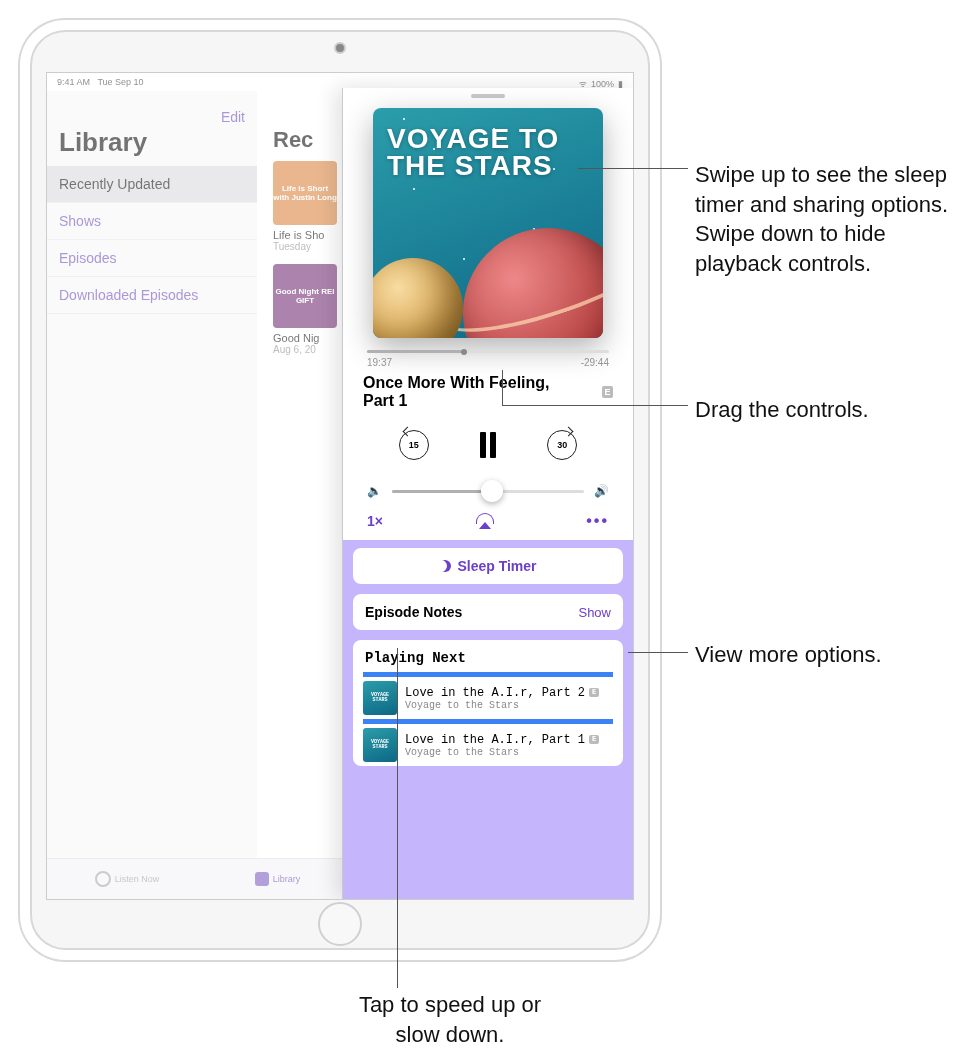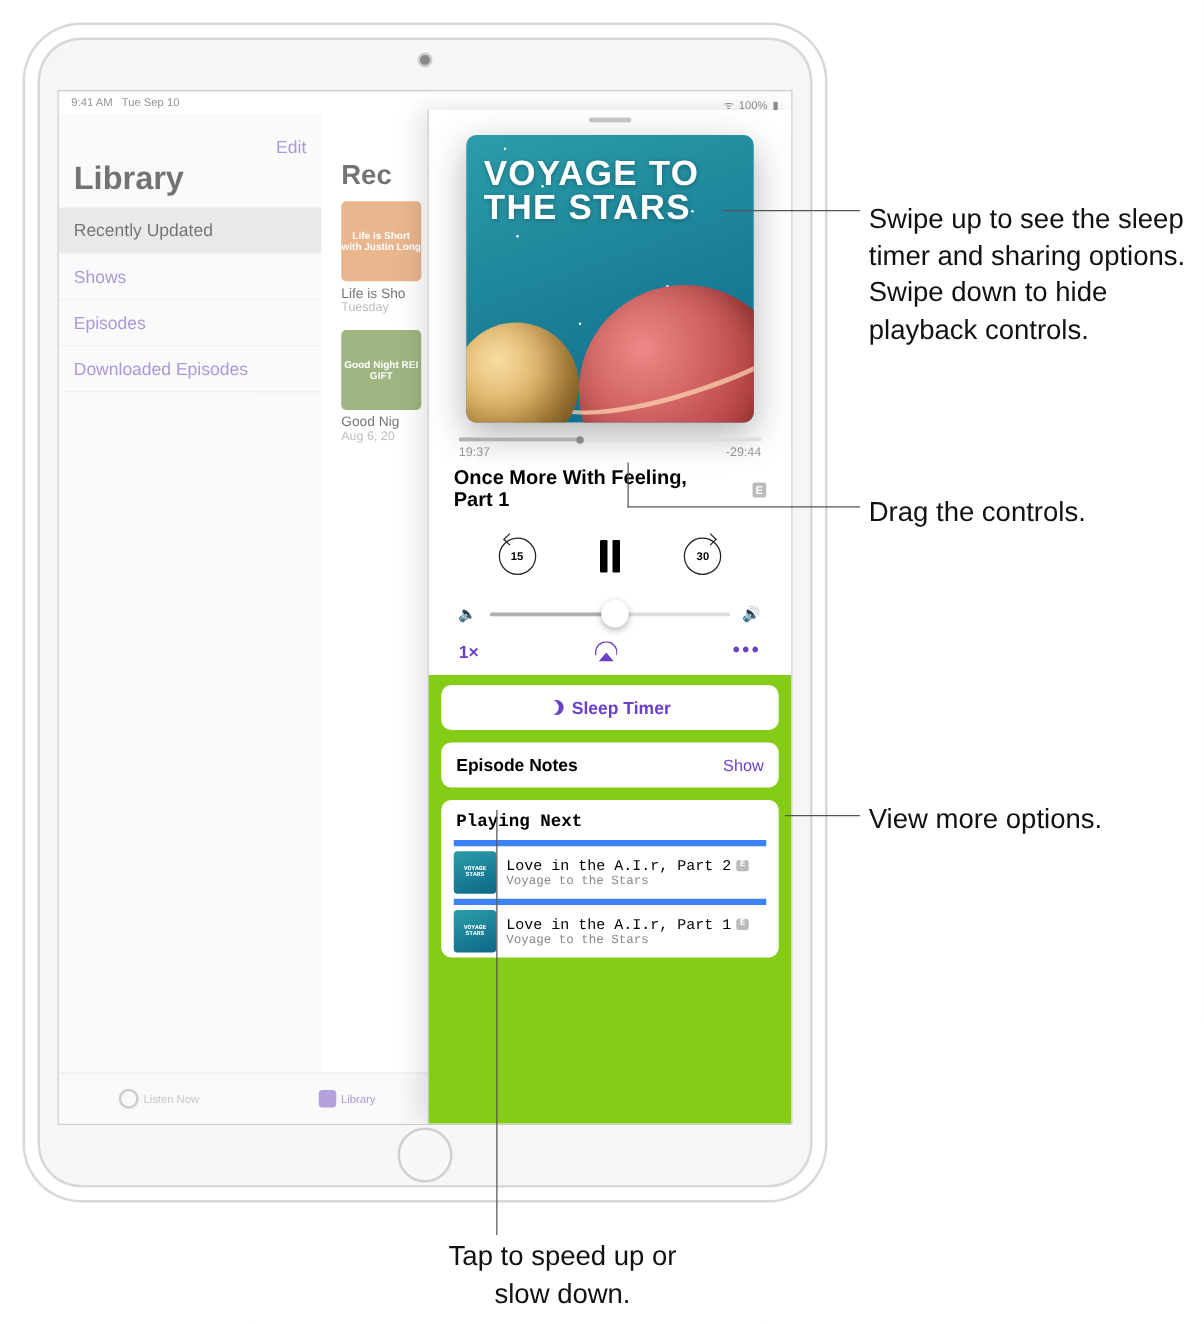--- a/index.html
+++ b/index.html
@@ -109,21 +109,21 @@
   .thumb-col { padding-left: 16px; }
   .thumb {
     width: 64px; height: 64px;
     background: #8aa; border-radius: 4px;
     margin-bottom: 4px;
     display:flex; align-items:center; justify-content:center;
     color:#fff; font-size:8px; text-align:center; font-weight:bold;
     overflow:hidden;
   }
   .thumb.orange { background: #e67722; }
-  .thumb.navy { background: #4d7c0f; }
+  .thumb.navy { background: #701a75; }
   .thumb-title { font-size: 11px; color: #000; }
   .thumb-sub { font-size: 10px; color: #888; margin-bottom: 12px; }
   .tabbar {
     position: absolute;
     left:0; right:0; bottom:0;
     height: 40px;
     background: #f4f4f6;
     border-top: 1px solid #ddd;
     display:flex; align-items:center; justify-content:space-around;
     font-size:9px; color:#999;
@@ -276,21 +276,21 @@
     border-radius: 10px 10px 0 0;
   }
   .airplay-ico::after{
     content:''; position:absolute; bottom:0; left:50%;
     transform: translateX(-50%);
     border-left:6px solid transparent;
     border-right:6px solid transparent;
     border-bottom:7px solid #6b3fc9;
   }
   .more-ico { font-weight:bold; letter-spacing:2px; font-size:16px; color:#6b3fc9;}
-  .lower-cards { background:#84cc16; flex:1; padding:8px 10px 0; overflow:hidden;}
+  .lower-cards { background:#c4b5fd; flex:1; padding:8px 10px 0; overflow:hidden;}
   .sleep-btn {
     background:#fff; border-radius:8px;
     color:#6b3fc9; font-weight:600; font-size:14px;
     text-align:center; padding:10px;
     display:flex; justify-content:center; align-items:center; gap:6px;
   }
   .moon { display:inline-block; width:12px; height:12px;
     border-radius:50%;
     box-shadow: inset -4px 0 0 0 #6b3fc9;
   }

